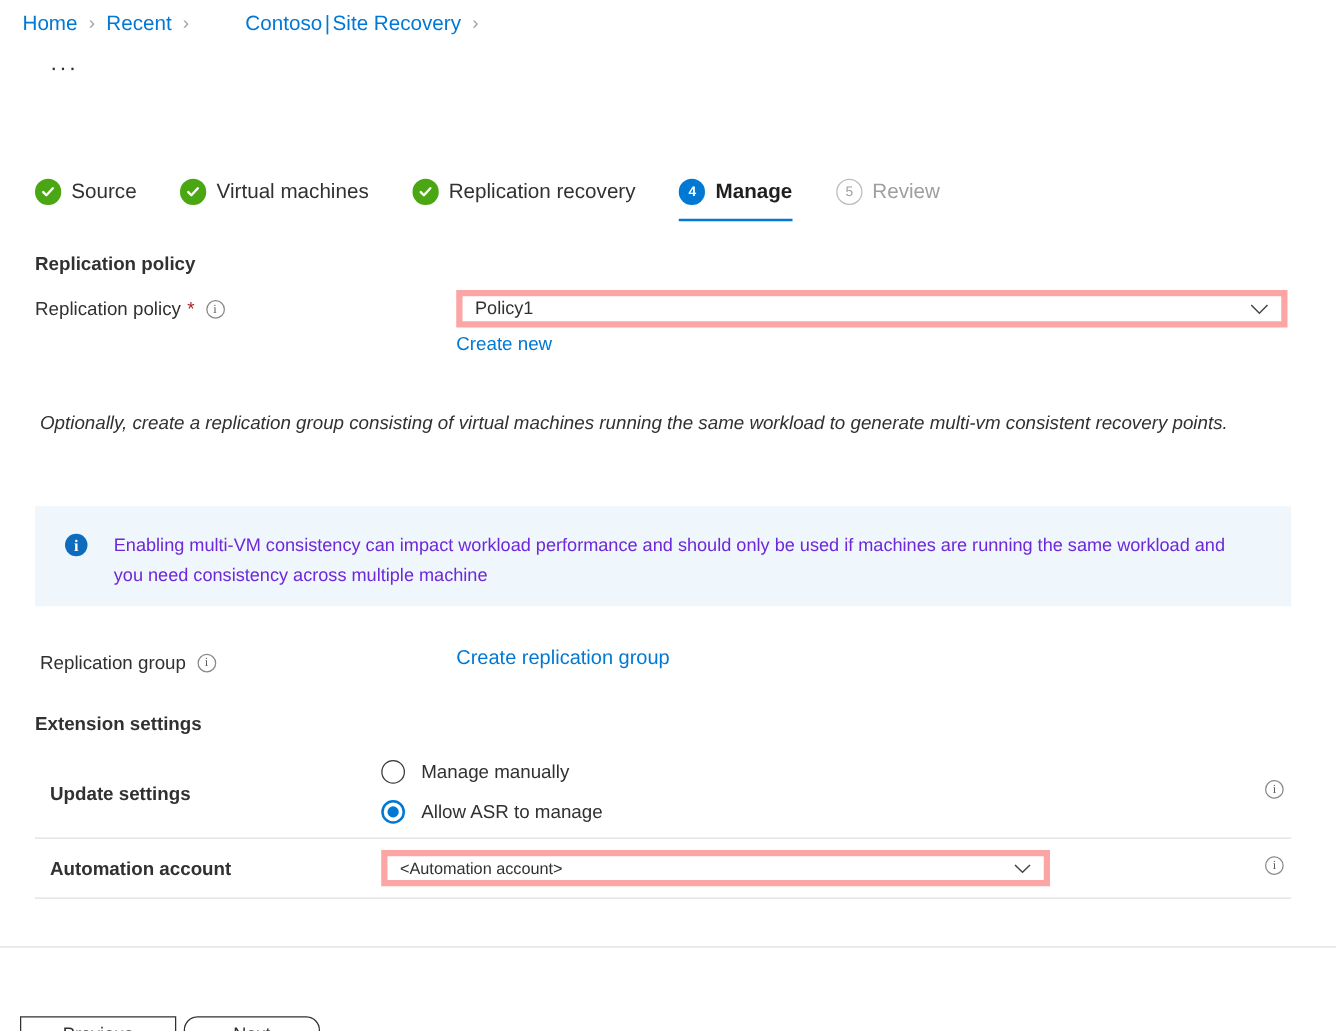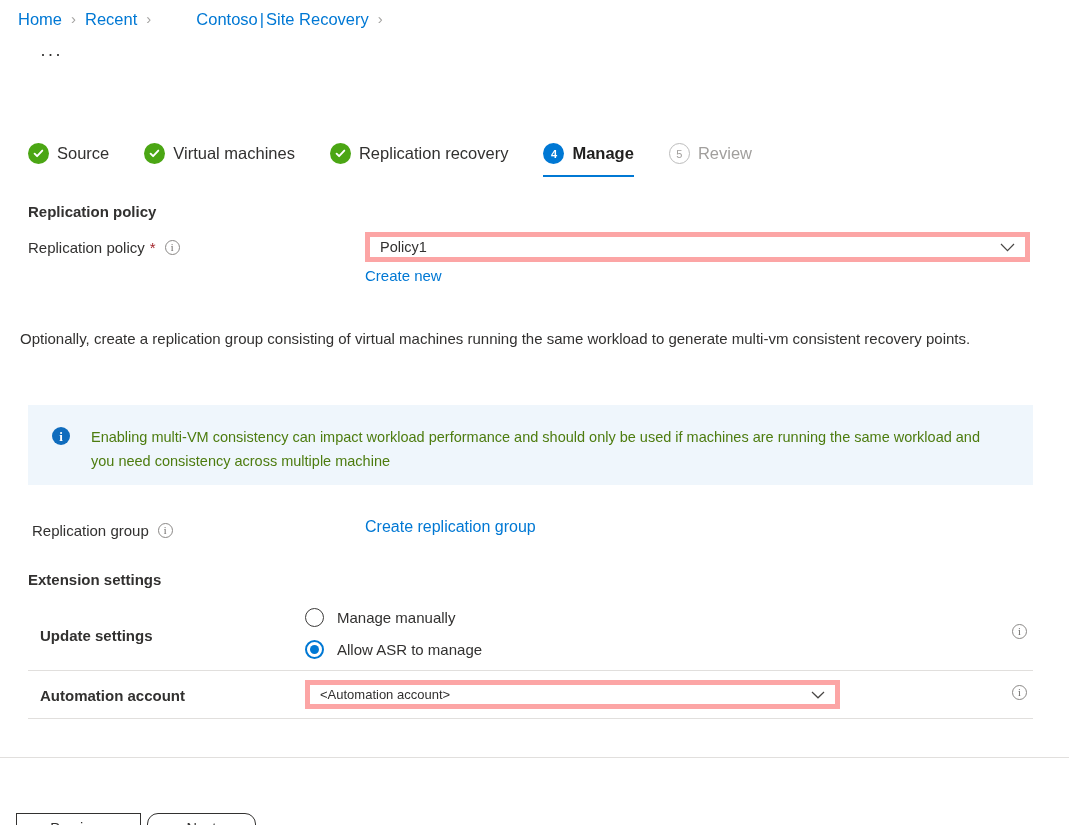--- a/index.html
+++ b/index.html
@@ -220,26 +220,27 @@
     color: #0078d4;
     font-size: 15px;
     cursor: pointer;
   }
   #lnk-create-new { left: 365px; top: 267px; }
   #lnk-create-replication-group { left: 365px; top: 518px; font-size: 16px; }
 
   
   .paragraph {
     position: absolute;
-    left: 20px;
+    left: 32px;
     top: 325px;
     width: 1005px;
     font-size: 15px;
     line-height: 27px;
     color: #323130;
+    font-style: italic;
   }
 
   
   .info-banner {
     position: absolute;
     left: 28px;
     top: 405px;
     width: 1005px;
     height: 80px;
     box-sizing: border-box;
@@ -261,21 +262,21 @@
     display: flex;
     align-items: center;
     justify-content: center;
     margin-top: 2px;
     line-height: 1;
   }
   .banner-text {
     margin-left: 21px;
     font-size: 14.5px;
     line-height: 24px;
-    color: #4d7c0f;
+    color: #6d28d9;
     max-width: 905px;
   }
 
   
   .ext-row {
     position: absolute;
     left: 28px;
     width: 1005px;
     box-sizing: border-box;
   }

